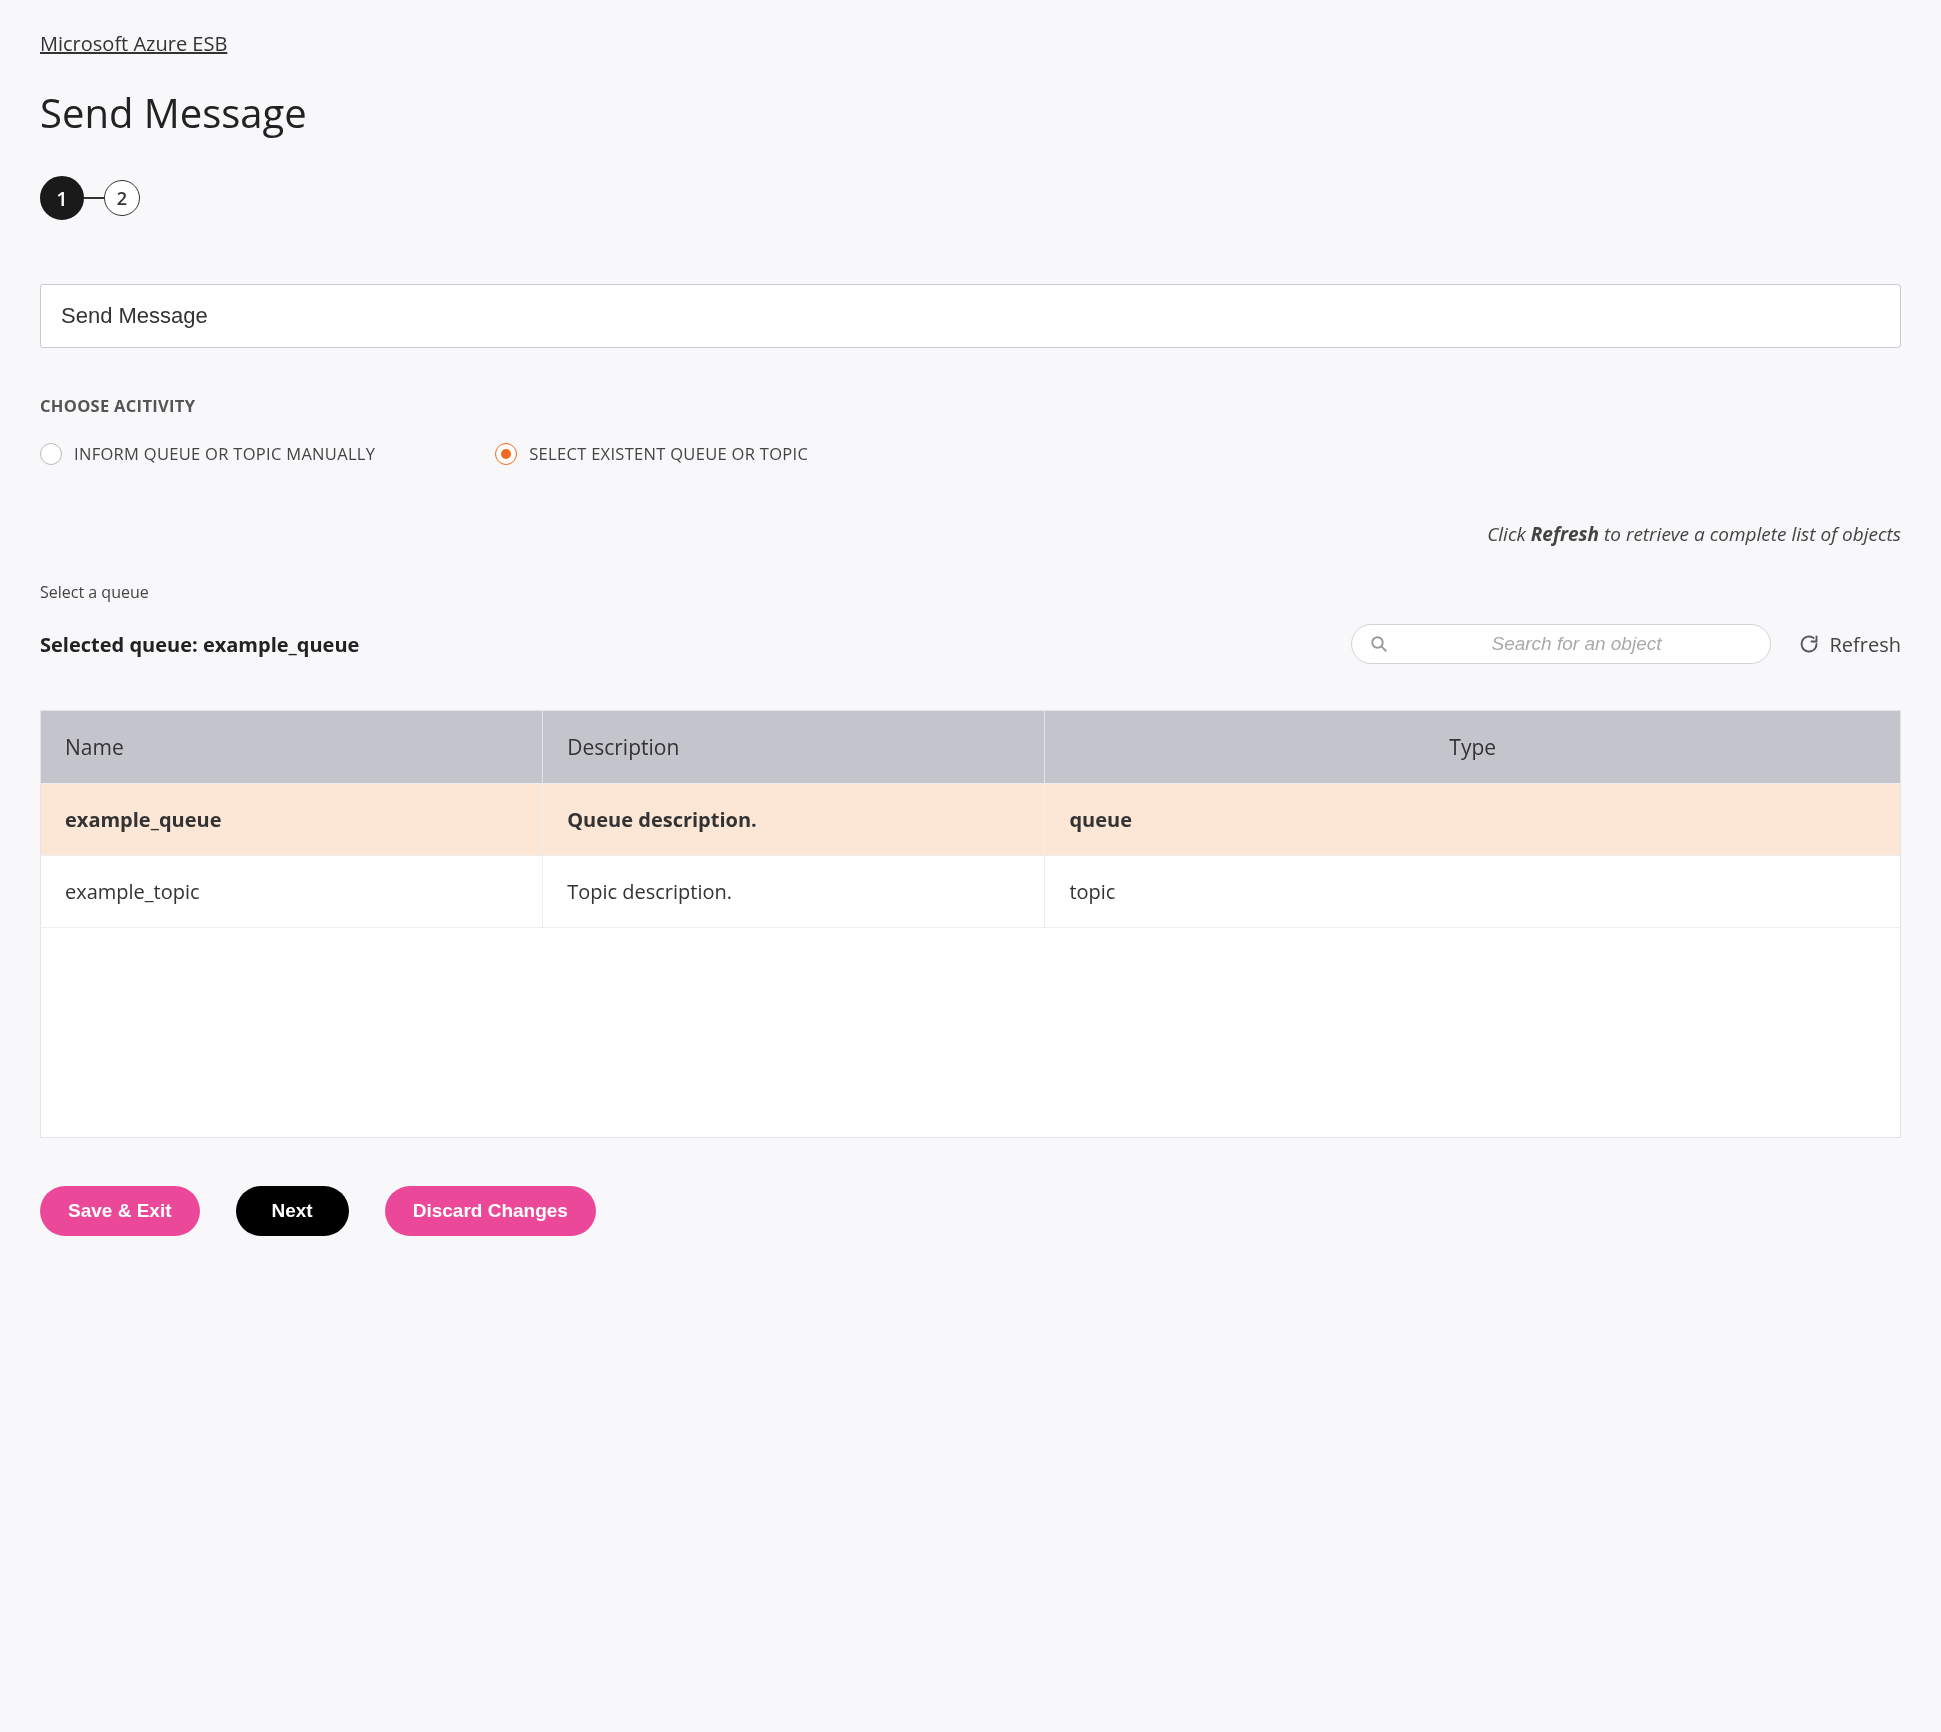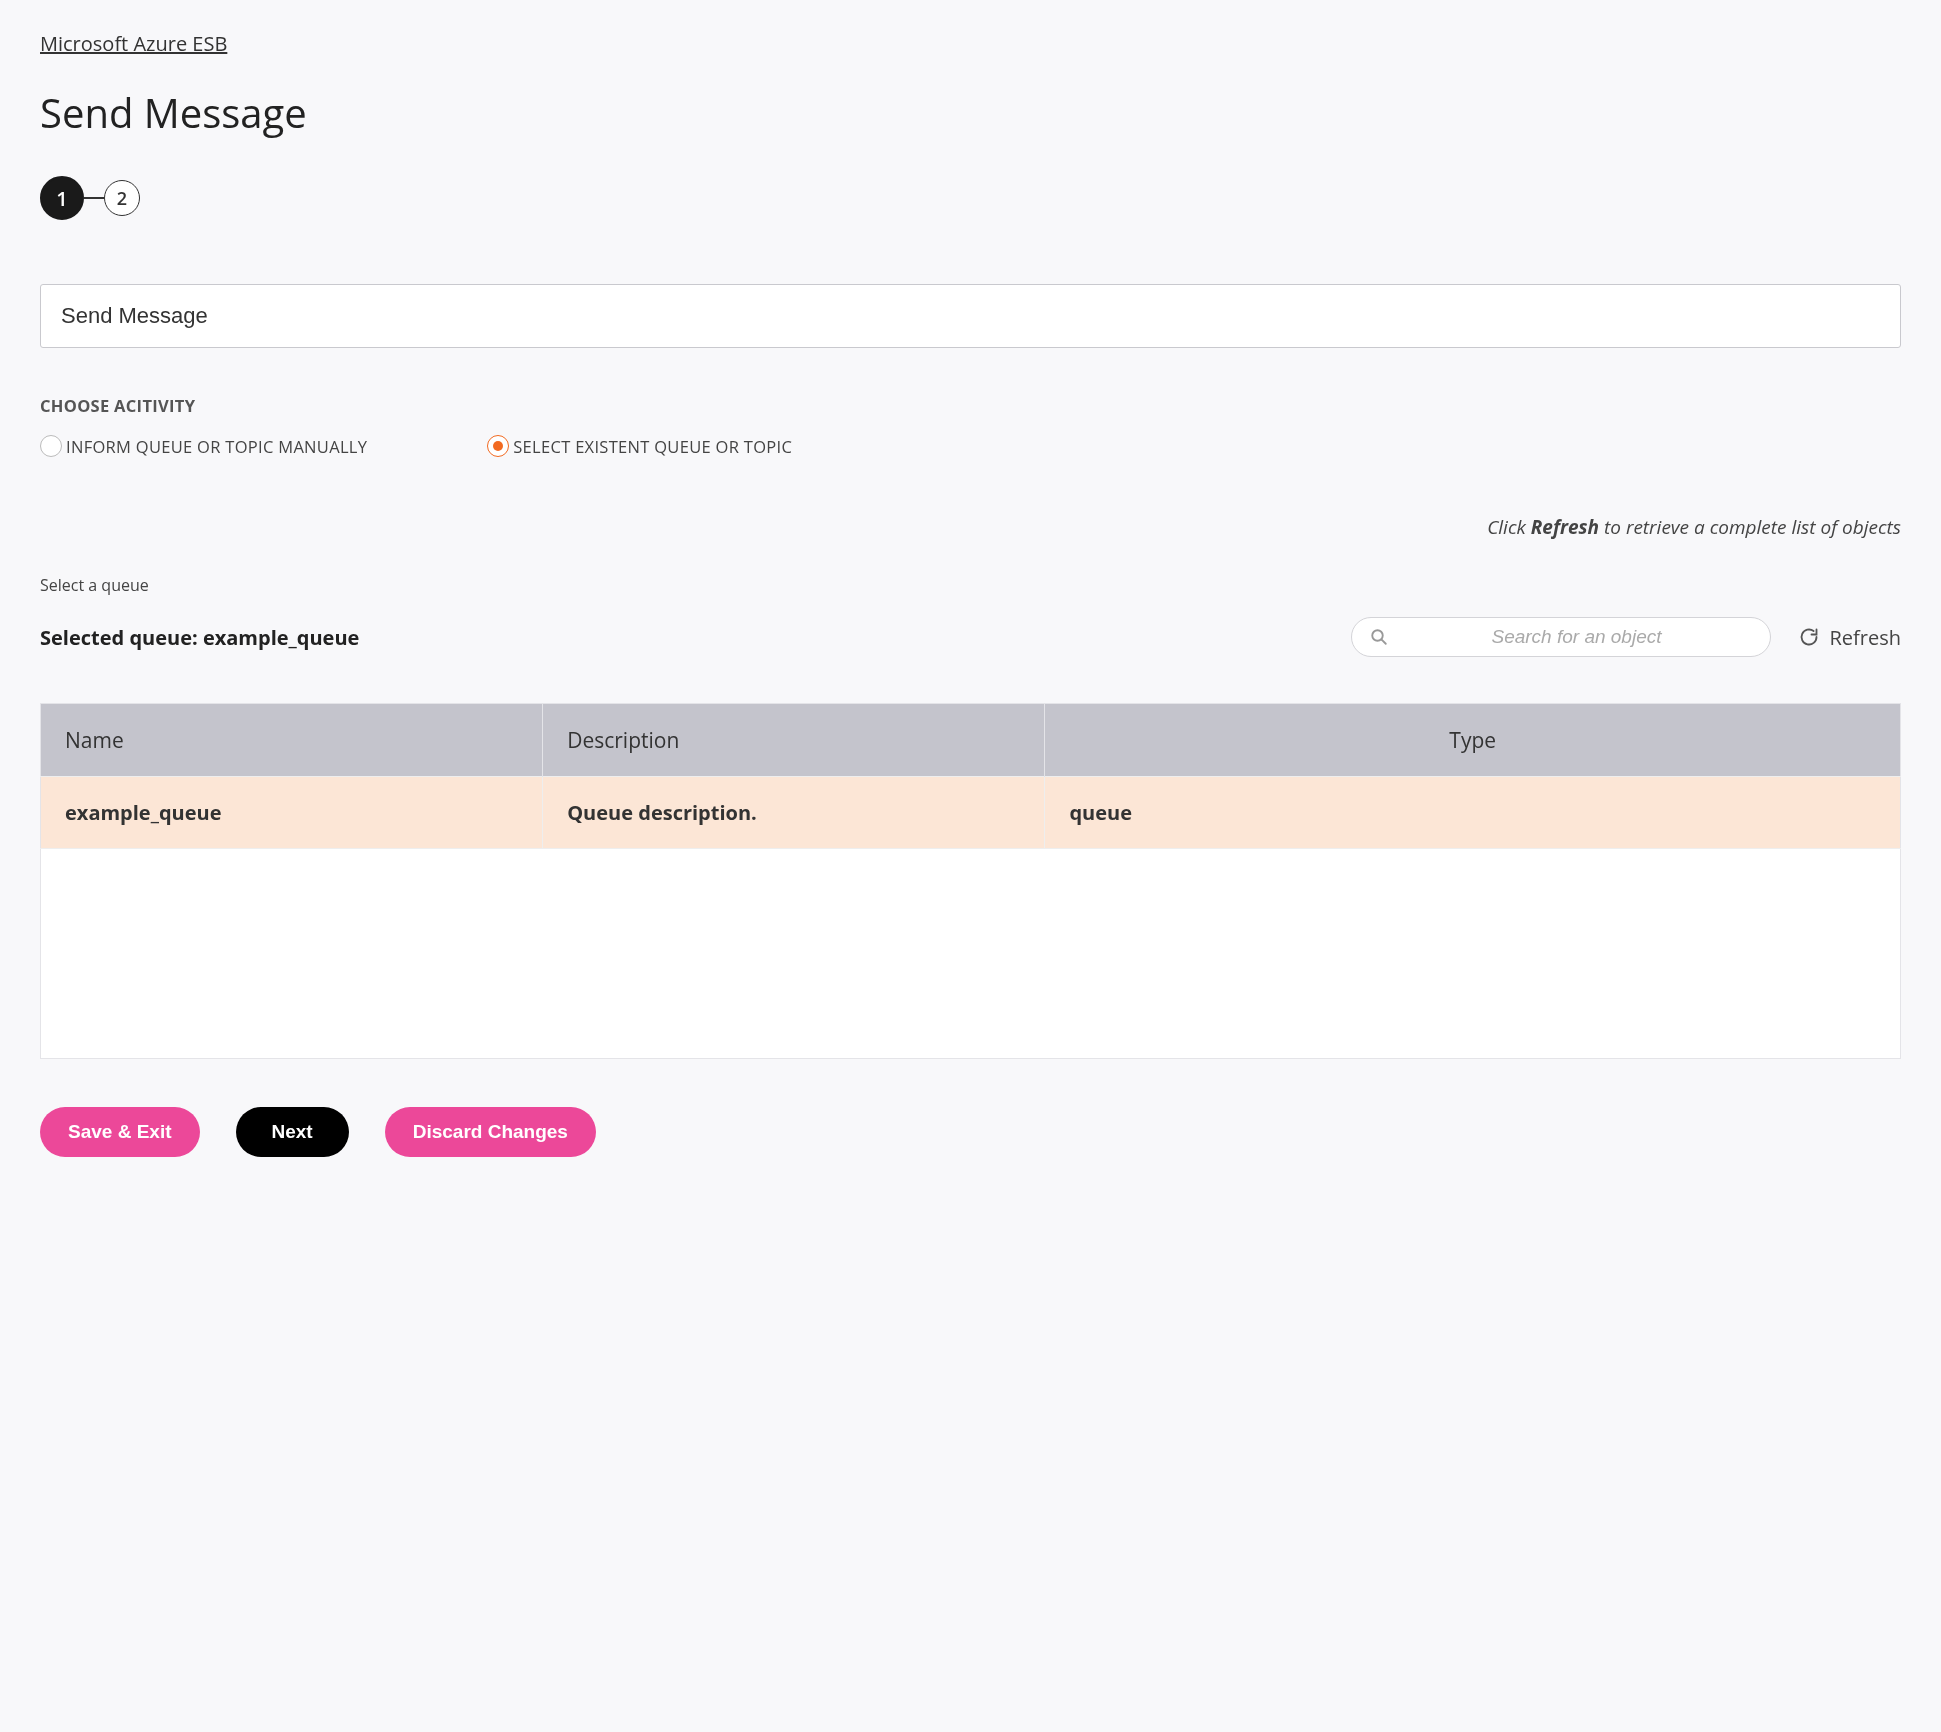--- a/index.html
+++ b/index.html
@@ -26,21 +26,21 @@
   .field-block { margin-top: 50px; }
   .field-label { font-size: 16.5px; letter-spacing: 0.3px; color: #555; text-transform: uppercase; }
   .req { color: #f26a21; }
   .text-input {
     width: 100%; margin-top: 14px; padding: 18px 20px;
     font-size: 22px; color: #333;
     border: 1px solid #c9c9ce; background: #fff; border-radius: 3px;
   }
   .section-label { margin-top: 46px; font-size: 16.5px; color: #555; text-transform: uppercase; letter-spacing: 0.3px; font-weight: bold; }
   .radio-row { display: flex; gap: 120px; margin-top: 18px; align-items: center; }
-  .radio-item { display: flex; align-items: flex-start; gap: 4px; cursor: pointer; }
+  .radio-item { display: flex; align-items: flex-end; gap: 12px; cursor: pointer; margin-top: 7px; }
   .radio-dot {
     width: 22px; height: 22px; border-radius: 50%;
     border: 1px solid #bbb; background: #fff; display: flex; align-items: center; justify-content: center;
   }
   .radio-dot.selected { border-color: #f26a21; }
   .radio-dot.selected::after {
     content: ""; width: 10px; height: 10px; border-radius: 50%; background: #f26a21;
   }
   .radio-text { font-size: 16.5px; color: #444; letter-spacing: 0.3px; }
   .hint-line { text-align: right; margin-top: 56px; font-style: italic; color: #444; font-size: 19px; }
@@ -159,20 +159,25 @@
       <th>Type</th>
     </tr>
   </thead>
   <tbody>
     <tr class="row-selected">
       <td>example_queue</td>
       <td>Queue description.</td>
       <td>queue</td>
     </tr>
     <tr>
+      <td>example_topic</td>
+      <td>Topic description.</td>
+      <td>topic</td>
+    </tr>
+    <tr>
         <td colspan="3" class="table-spacer"></td>
       </tr>
   </tbody>
 </table>
 
 <div class="footer-buttons">
   <button class="btn btn-grey">Save &amp; Exit</button>
   <button class="btn btn-orange">Next</button>
   <button class="btn btn-grey">Discard Changes</button>
 </div>

